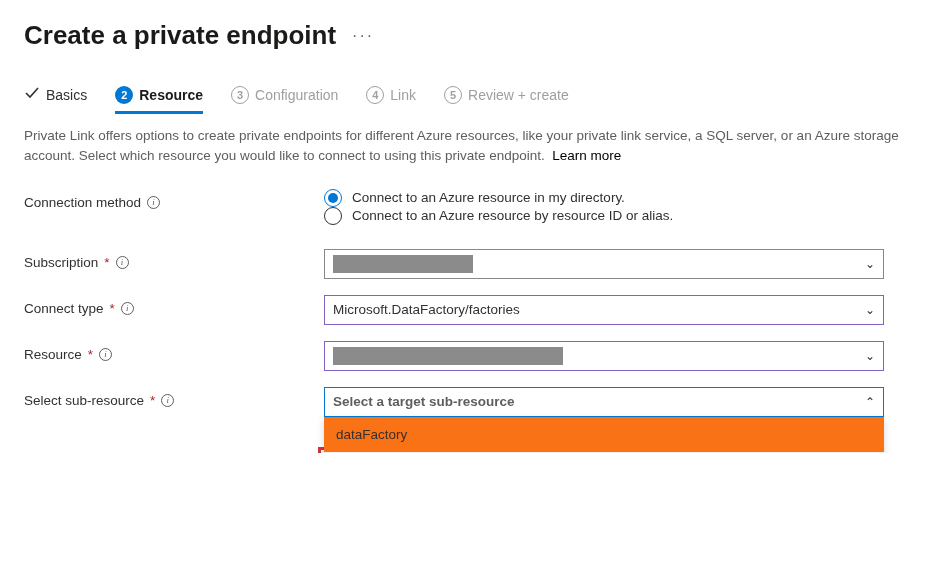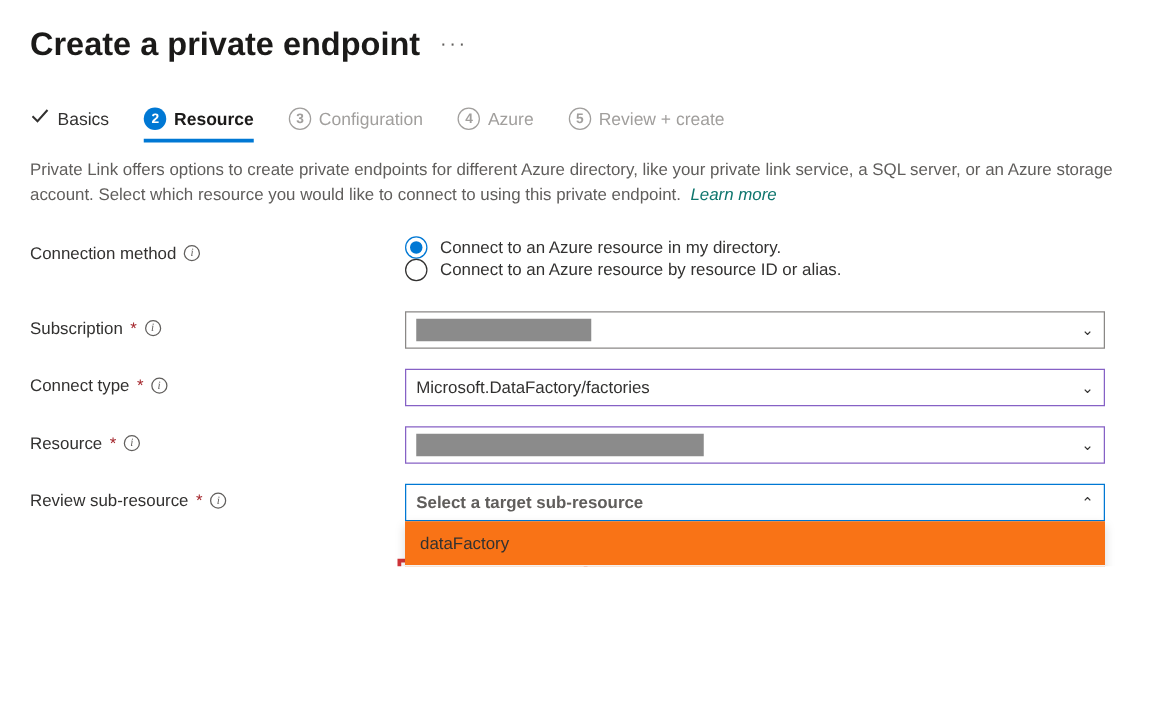--- a/index.html
+++ b/index.html
@@ -16,21 +16,21 @@
     .tabs { display: flex; gap: 28px; border-bottom: none; margin-bottom: 12px; align-items: center; }
     .tab { display: flex; align-items: center; gap: 6px; padding: 6px 0 10px 0; font-size: 14px; color: #a19f9d; cursor: pointer; position: relative; }
     .tab.completed { color: #323130; }
     .tab.active { color: #1b1a19; font-weight: 600; }
     .tab.active::after { content: ''; position: absolute; bottom: 0; left: 0; right: 0; height: 3px; background: #0078d4; }
     .check-icon svg { width: 16px; height: 16px; }
     .step-num { width: 18px; height: 18px; border-radius: 50%; display: inline-flex; align-items: center; justify-content: center; font-size: 11px; font-weight: 600; }
     .step-num.filled { background: #0078d4; color: #fff; }
     .step-num.outline { border: 1px solid #a19f9d; color: #a19f9d; background: #fff; }
     .description { font-size: 13.5px; color: #605e5c; line-height: 1.5; margin-bottom: 22px; max-width: 880px; }
-    .link { color: #0f766e; cursor: pointer; font-style: italic; }
+    .link { color: #000000; cursor: pointer; }
     .form-row { display: flex; align-items: flex-start; margin-bottom: 16px; }
     .form-label { width: 300px; font-size: 13.5px; color: #323130; display: flex; align-items: center; gap: 6px; padding-top: 6px; }
     .required { color: #a4262c; }
     .info-icon { width: 13px; height: 13px; border: 1px solid #605e5c; border-radius: 50%; display: inline-flex; align-items: center; justify-content: center; font-size: 9px; color: #605e5c; cursor: pointer; font-family: Georgia, serif; font-style: italic; }
     .form-control { flex: 1; max-width: 560px; position: relative; }
     .radio-group { display: flex; flex-direction: column; }
     .radio-option { display: flex; align-items: center; gap: 10px; font-size: 13.5px; color: #323130; cursor: pointer; }
     .radio { width: 18px; height: 18px; border: 1px solid #323130; border-radius: 50%; display: inline-flex; align-items: center; justify-content: center; }
     .radio.checked { border-color: #0078d4; }
     .radio.checked::after { content: ''; width: 10px; height: 10px; background: #0078d4; border-radius: 50%; }
@@ -66,30 +66,30 @@
   <div class="tab active">
     <span class="step-num filled">2</span>
     <span>Resource</span>
   </div>
   <div class="tab">
     <span class="step-num outline">3</span>
     <span>Configuration</span>
   </div>
   <div class="tab">
     <span class="step-num outline">4</span>
-    <span>Azure</span>
+    <span>Link</span>
   </div>
   <div class="tab">
     <span class="step-num outline">5</span>
     <span>Review + create</span>
   </div>
 </div>
 
 <p class="description">
-  <span>Private Link offers options to create private endpoints for different Azure directory, like your private link service, a SQL server, or an Azure storage account. Select which resource you would like to connect to using this private endpoint.</span>&nbsp;&nbsp;<span class="link">Learn more</span>
+  <span>Private Link offers options to create private endpoints for different Azure resources, like your private link service, a SQL server, or an Azure storage account. Select which resource you would like to connect to using this private endpoint.</span>&nbsp;&nbsp;<span class="link">Learn more</span>
 </p>
 
 <div class="form-row">
   <div class="form-label">
     <span>Connection method</span>
     <span class="info-icon">i</span>
   </div>
   <div class="form-control">
     <div class="radio-group">
       <label class="radio-option">
@@ -143,21 +143,21 @@
   <div class="form-control">
     <div class="select-box purple">
       <span class="redact" style="width:230px"></span>
       <span class="chev">⌄</span>
     </div>
   </div>
 </div>
 
 <div class="form-row">
   <div class="form-label">
-    <span>Review sub-resource</span>
+    <span>Select sub-resource</span>
     <span class="required">*</span>
     <span class="info-icon">i</span>
   </div>
   <div class="form-control">
     <div class="select-box open">
       <span class="select-placeholder">Select a target sub-resource</span>
       <span class="chev">⌃</span>
     </div>
     <div class="dropdown">
       <div class="dropdown-item">dataFactory</div>

